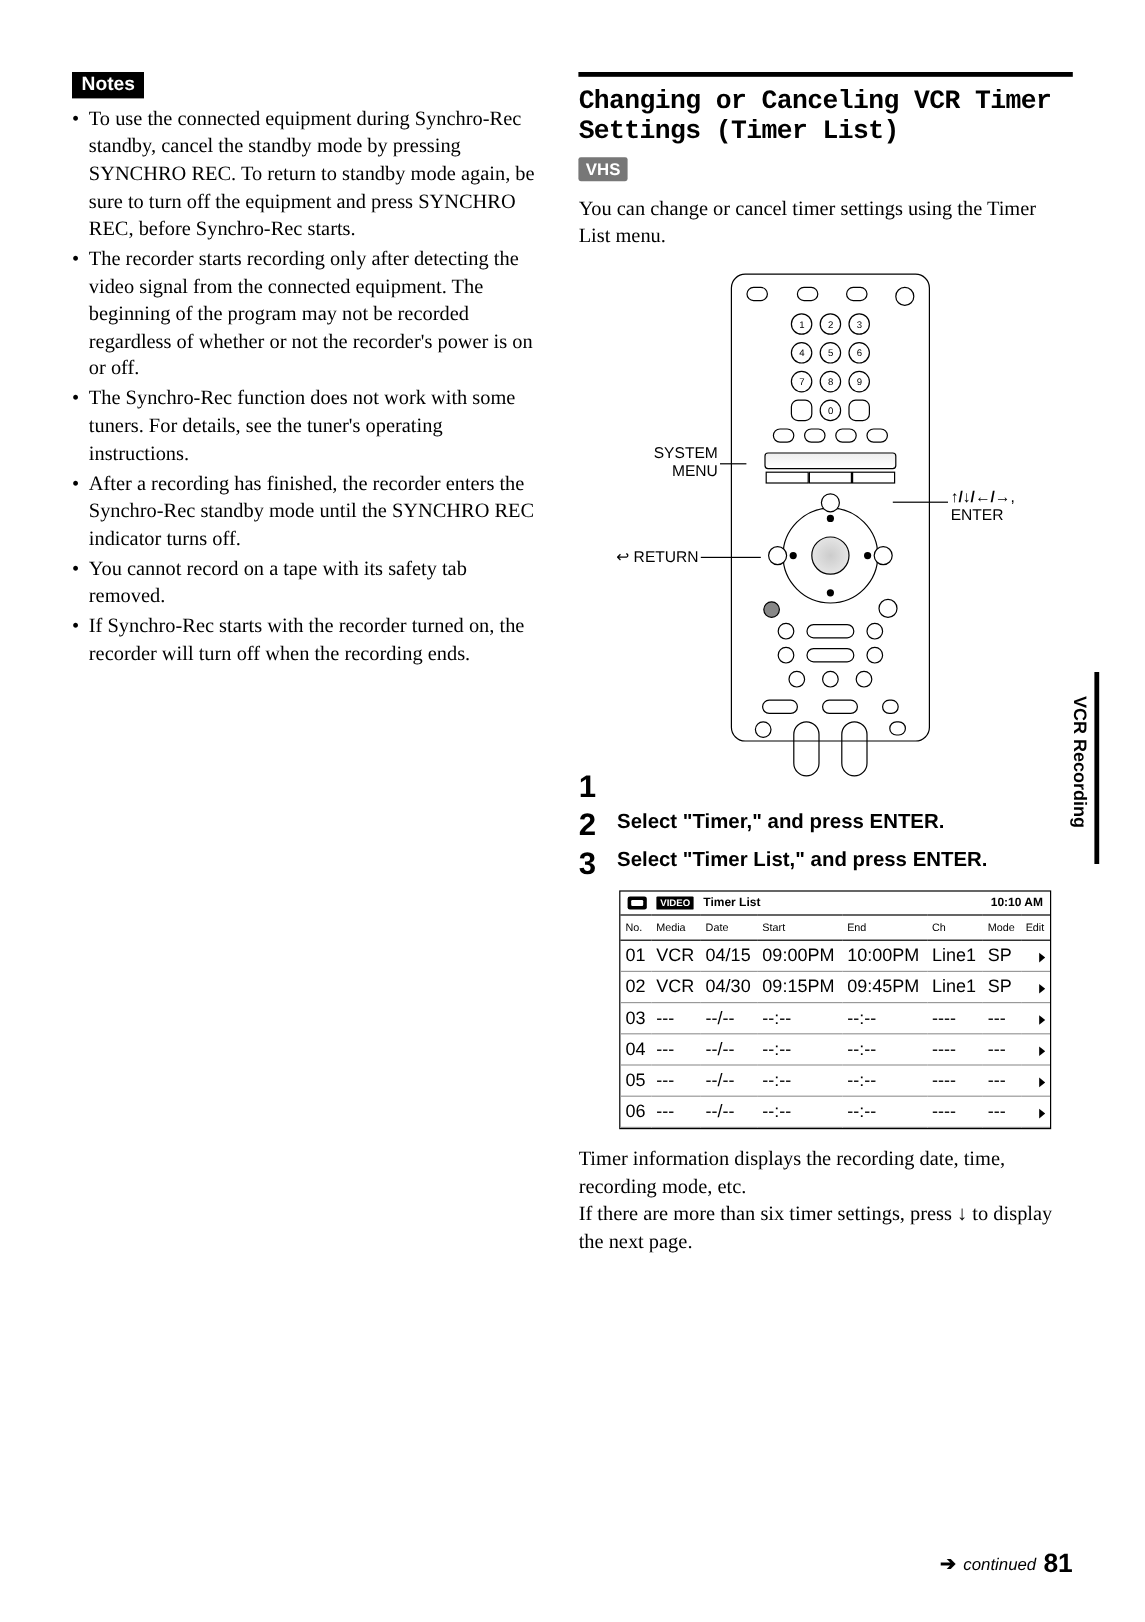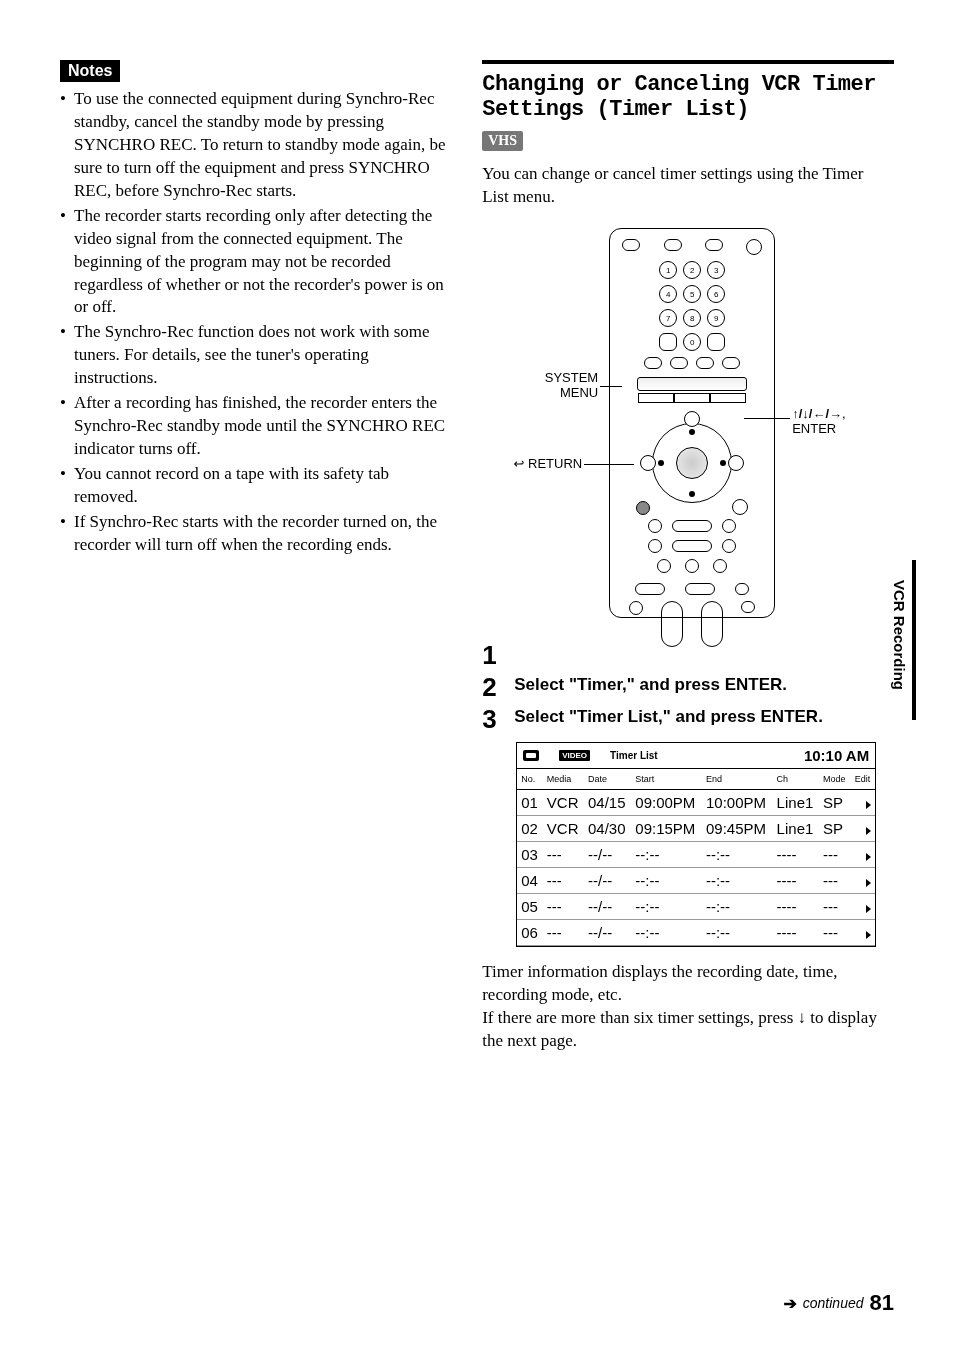--- a/index.html
+++ b/index.html
@@ -7,21 +7,21 @@
   .page { position: relative; width: 954px; height: 1352px; padding: 60px 60px 40px 60px; }
   .cols { display: flex; gap: 30px; }
   .col-left { width: 400px; }
   .col-right { width: 420px; }
   .notes-badge { display: inline-block; background:#000; color:#fff; font-family: Arial, sans-serif; font-weight:bold; font-size:16px; padding:2px 8px; margin-bottom:6px; }
   .bullets { list-style: none; padding-left: 0; }
   .bullets li { font-size: 17px; line-height: 1.35; padding-left: 14px; position: relative; margin-bottom: 2px; }
   .bullets li::before { content:"•"; position:absolute; left:0; top:0; }
   .top-rule { border-top: 4px solid #000; margin-bottom: 8px; }
   .section-title { font-family: Liberation Mono, monospace; font-weight: 900; font-size: 22px; line-height: 1.15; letter-spacing: -0.5px; margin-bottom: 8px; }
-  .vhs-badge { display:inline-block; background:#777; color:#fff; font-family: Liberation Serif, serif; font-weight:bold; font-size:14px; padding:2px 6px; border-radius:2px; margin-bottom:12px; }
+  .vhs-badge { display:inline-block; background:#777; color:#fff; font-family: Liberation Sans, sans-serif; font-weight:bold; font-size:14px; padding:2px 6px; border-radius:2px; margin-bottom:12px; }
   .intro { font-size:17px; line-height:1.35; margin-bottom:20px; }
   
   .remote-wrap { position: relative; height: 400px; margin-bottom: 14px; }
   .remote { position:absolute; left:127px; top:0; width:166px; height:390px; border:1px solid #000; border-radius:12px; background:#fff; }
   .rowbtns { display:flex; justify-content:center; gap:8px; margin-top:6px;}
   .obtn { width:18px; height:12px; border:1px solid #000; border-radius:6px; }
   .pwr { width:16px; height:16px; border:1px solid #000; border-radius:50%; }
   .grid3 { display:grid; grid-template-columns: repeat(3,18px); grid-auto-rows:18px; gap:6px; justify-content:center; margin-top:6px;}
   .numb { width:18px; height:18px; border:1px solid #000; border-radius:50%; font-size:8px; display:flex; align-items:center; justify-content:center; font-family: Arial, sans-serif;}
   .row4 { display:flex; justify-content:center; gap:8px; margin-top:6px;}
@@ -46,26 +46,26 @@
   
   .steps { }
   .step { display:flex; gap:10px; margin-bottom:6px; }
   .step-num { font-family: Arial, sans-serif; font-weight:900; font-size:26px; line-height:1; width:22px; }
   .step-body { flex:1; }
   .step-head { font-family: Arial, sans-serif; font-weight:bold; font-size:17px; line-height:1.3; }
   .step-desc { font-size:16px; line-height:1.3; margin-top:2px; }
   
   .tl-window { border:1px solid #000; width: 360px; margin: 10px 0 14px 34px; font-family: Arial, sans-serif; font-size:10px; }
   .tl-header { display:flex; align-items:center; justify-content:space-between; padding:4px 6px; }
-  .tl-header-left { display:flex; align-items:center; gap:20px;}
+  .tl-header-left { display:flex; align-items:center; gap:8px;}
   .tl-icon { width:16px; height:11px; background:#000; border-radius:2px; position:relative;}
   .tl-icon::after{content:""; position:absolute; left:3px; top:3px; width:10px; height:5px; background:#fff; border-radius:1px;}
   .tl-video { background:#000; color:#fff; font-size:8px; padding:1px 3px; border-radius:1px; font-weight:bold;}
   .tl-title { font-size:10px; font-weight:bold;}
-  .tl-clock { font-size:15px; font-weight:bold;}
+  .tl-clock { font-size:10px; font-weight:bold;}
   .tl-table { width:100%; border-collapse: collapse; }
   .tl-table th { font-weight:normal; font-size:9px; text-align:left; padding:5px 4px; border-bottom:1px solid #000; border-top:1px solid #000;}
   .tl-table td { font-size:15px; padding:4px 4px; border-bottom:1px solid #999;}
   .tl-table td.edit { text-align:right;}
   .tri { display:inline-block; width:0; height:0; border-top:4px solid transparent; border-bottom:4px solid transparent; border-left:5px solid #000; vertical-align:middle;}
   .after-table { font-size:17px; line-height:1.35; margin-left:0; }
   .down-arrow { font-family: Arial, sans-serif; font-weight:bold; }
   
   .sidetab { position:absolute; right:46px; top:580px; writing-mode: vertical-rl; font-family: Arial, sans-serif; font-weight:bold; font-size:15px; }
   .sidetab-bar { position:absolute; right:38px; top:560px; width:4px; height:160px; background:#000;}

